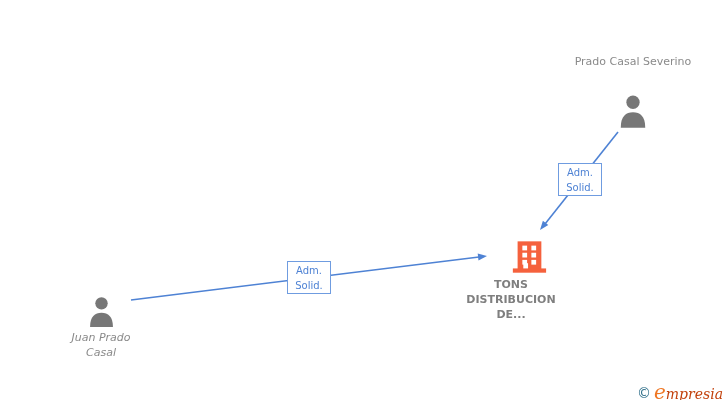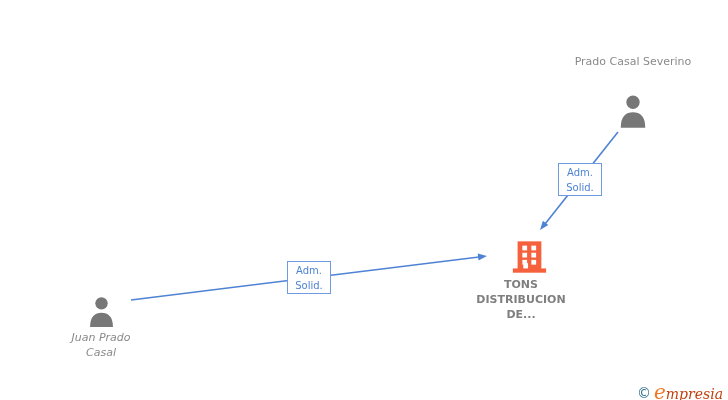--- a/index.html
+++ b/index.html
@@ -131,21 +131,21 @@
         <rect x="13" y="6.5" width="5" height="5" fill="#ffffff"></rect>
         <rect x="22.5" y="6.5" width="5" height="5" fill="#ffffff"></rect>
         <rect x="13" y="14" width="5" height="5" fill="#ffffff"></rect>
         <rect x="22.5" y="14" width="5" height="5" fill="#ffffff"></rect>
         <rect x="13" y="21.5" width="5" height="5" fill="#ffffff"></rect>
         <rect x="22.5" y="21.5" width="5" height="5" fill="#ffffff"></rect>
         <rect x="14" y="25" width="5" height="5.5" fill="#ffffff"></rect>
       </svg>
     </span>
   </div>
-  <div class="node-label company-label" style="left:465px; top:269px; width:112px;">TONS DISTRIBUCION DE...</div>
+  <div class="node-label company-label" style="left:455px; top:269px; width:112px;">TONS DISTRIBUCION DE...</div>
 
   <div class="edge-label-box" style="left:287px; top:253px;">
     <span>Adm.</span>
     <span>Solid.</span>
   </div>
 
   <div class="edge-label-box" style="left:558px; top:155px;">
     <span>Adm.</span>
     <span>Solid.</span>
   </div>

